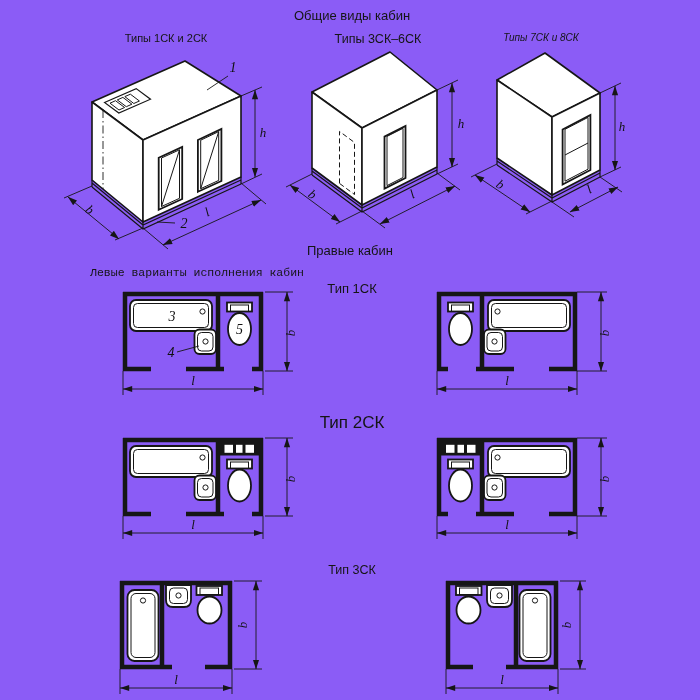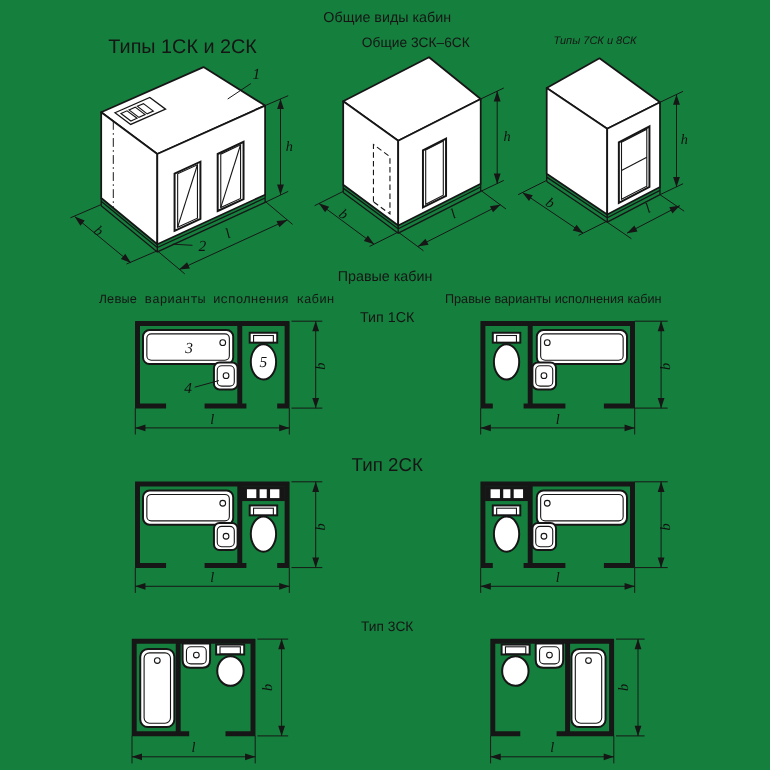--- a/index.html
+++ b/index.html
@@ -1,21 +1,21 @@
 <!DOCTYPE html>
 <html><head>
 <meta charset="utf-8">
 <style>
   html,body{margin:0;padding:0;background:#fff;}
-  .page{position:relative;width:700px;height:700px;background:#15803d;overflow:hidden;
+  .page{position:relative;width:700px;height:700px;background:#8b5cf6;overflow:hidden;
         font-family:"Liberation Sans",sans-serif;color:#161616;}
   .hd{position:absolute;transform:translateX(-50%);white-space:nowrap;color:#151515;
       font-family:"Liberation Sans",sans-serif;}
   .t-main {left:352px;top:8px;font-size:13px;}
-  .t-iso1 {left:166px;top:32px;font-size:18px;}
+  .t-iso1 {left:166px;top:32px;font-size:11px;}
   .t-iso2 {left:378px;top:32px;font-size:12.5px;}
   .t-iso3 {left:541px;top:32px;font-size:10px;font-style:italic;}
   .t-plans{left:350px;top:243px;font-size:13px;}
   .t-lcol {left:197px;top:266px;font-size:11.5px;font-family:Liberation Mono, monospace;}
   .t-rcol {left:503px;top:266px;font-size:11.5px;}
   .t-type1{left:352px;top:281px;font-size:13px;}
   .t-type2{left:352px;top:413px;font-size:17px;}
   .t-type3{left:352px;top:563px;font-size:12.5px;text-align:center;}
   svg{position:absolute;left:0;top:0;}
   .w   {stroke:#161616;stroke-width:4.5;fill:none;stroke-linecap:butt;}
@@ -34,25 +34,24 @@
   .dt{font:italic 13px "Liberation Serif",serif;fill:#111;}
   .co{font:italic 14px "Liberation Serif",serif;fill:#111;}
 </style>
 </head>
 <body>
 
 <div class="page">
 
   <div class="hd t-main">Общие виды кабин</div>
   <div class="hd t-iso1">Типы 1СК и 2СК</div>
-  <div class="hd t-iso2">Общие 3СК–6СК</div>
+  <div class="hd t-iso2">Типы 3СК–6СК</div>
   <div class="hd t-iso3">Типы 7СК и 8СК</div>
   <div class="hd t-plans">Правые кабин</div>
   <div class="hd t-lcol">Левые варианты исполнения кабин</div>
-  <div class="hd t-rcol">Правые варианты исполнения кабин</div>
   <div class="hd t-type1">Тип 1СК</div>
   <div class="hd t-type2">Тип 2СК</div>
   <div class="hd t-type3">Тип 3СК</div>
 
   <svg width="700" height="700" viewBox="0 0 700 700">
     <defs>
       <marker id="arw" viewBox="0 0 10 8" refX="9.5" refY="4" markerWidth="10" markerHeight="8" orient="auto-start-reverse" markerUnits="userSpaceOnUse">
         <path d="M0.3,0.9 L9.7,4 L0.3,7.1 Z" fill="#161616"></path>
       </marker>
 

